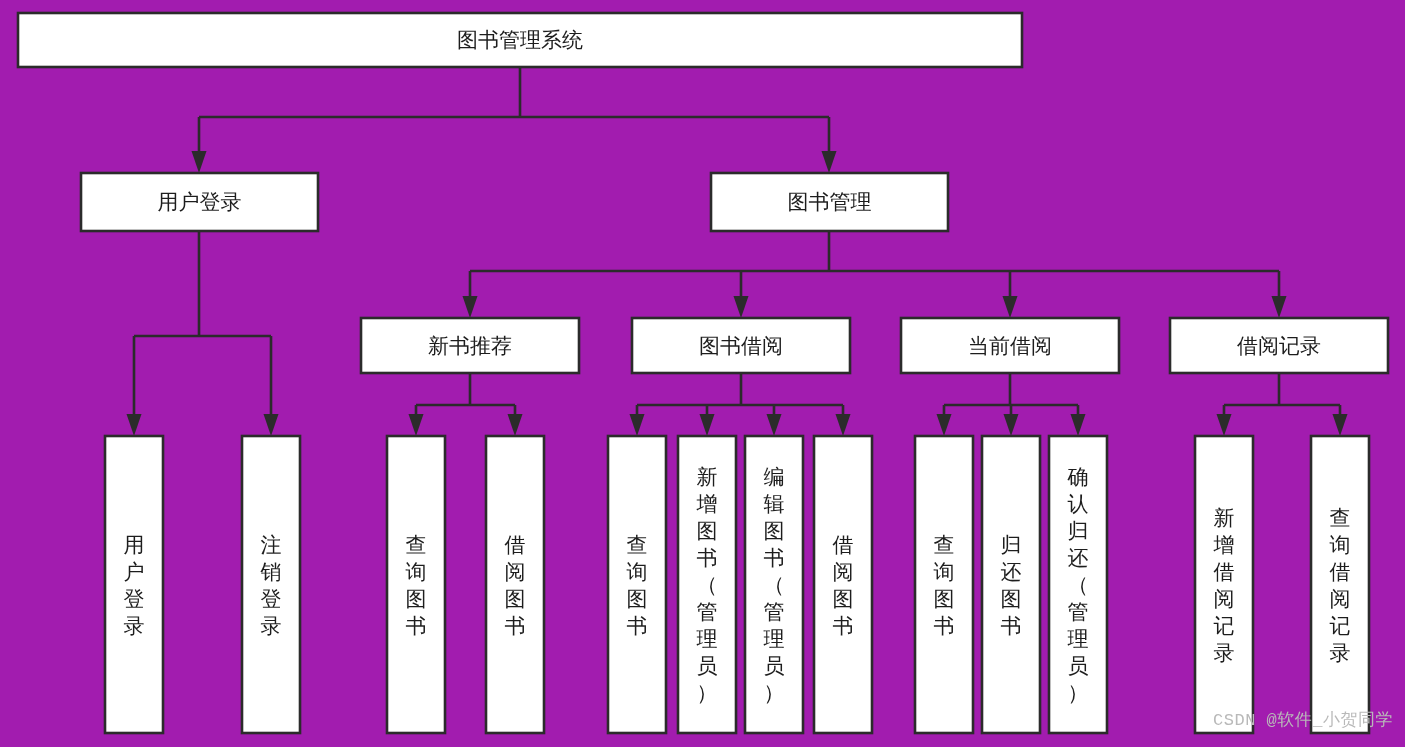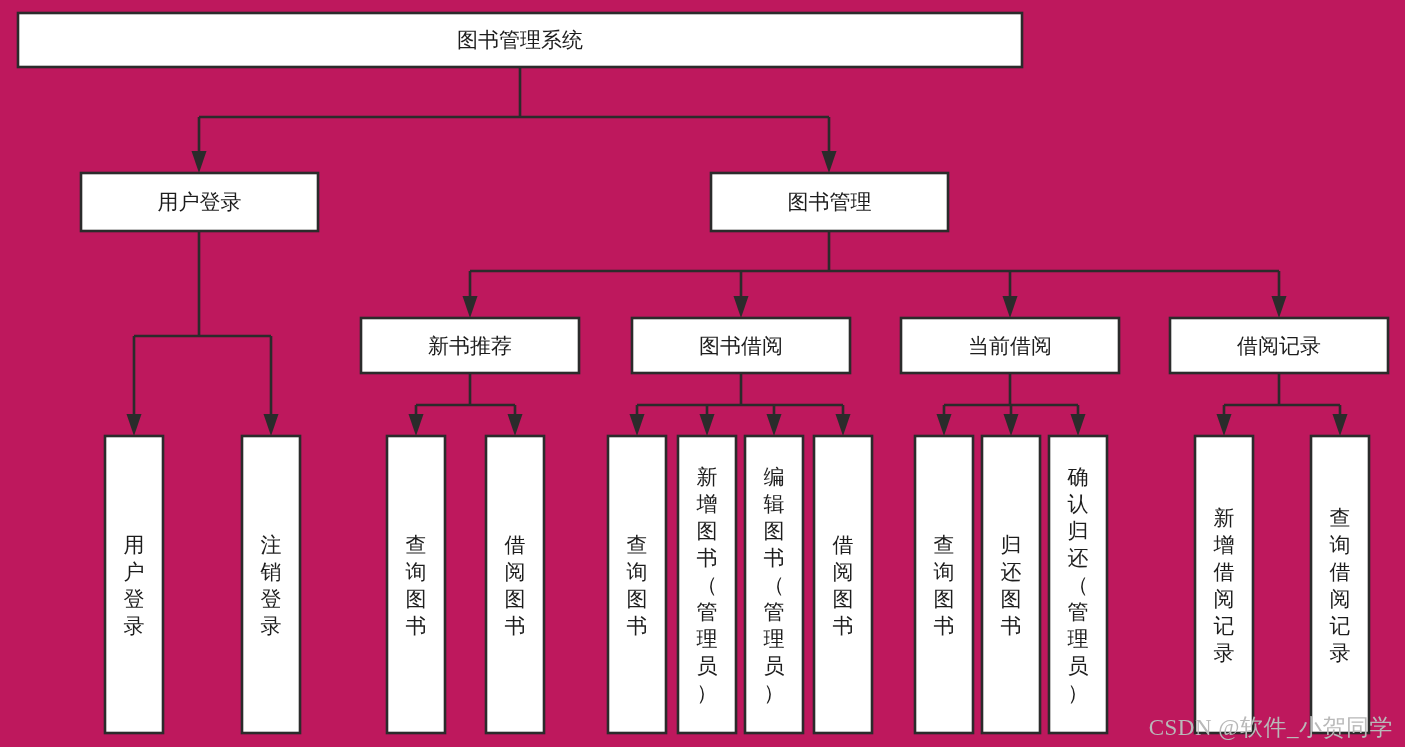--- a/index.html
+++ b/index.html
@@ -11,21 +11,21 @@
   body {
     width: 1405px;
     height: 747px;
     overflow: hidden;
     font-family: "DejaVu Sans", "Liberation Sans", sans-serif;
   }
   #diagram-root {
     position: relative;
     width: 1405px;
     height: 747px;
-    background: #be185d;
+    background: #a21caf;
   }
   svg#flowchart {
     position: absolute;
     top: 0;
     left: 0;
     width: 1405px;
     height: 747px;
     display: block;
   }
   .node-box {
@@ -52,23 +52,23 @@
   }
   .node-label-v {
     fill: #1d1d1d;
     font-family: "DejaVu Sans", "Liberation Sans", sans-serif;
     font-size: 21px;
     text-anchor: middle;
   }
   .watermark {
     position: absolute;
     right: 12px;
-    bottom: 4px;
-    font-family: Liberation Serif, serif;
-    font-size: 23px;
+    bottom: 16px;
+    font-family: Liberation Mono, monospace;
+    font-size: 17px;
     color: #b9b9b9;
     letter-spacing: 0.5px;
     white-space: nowrap;
     user-select: none;
   }
 </style>
 </head>
 <body>
 
 <div id="diagram-root">

